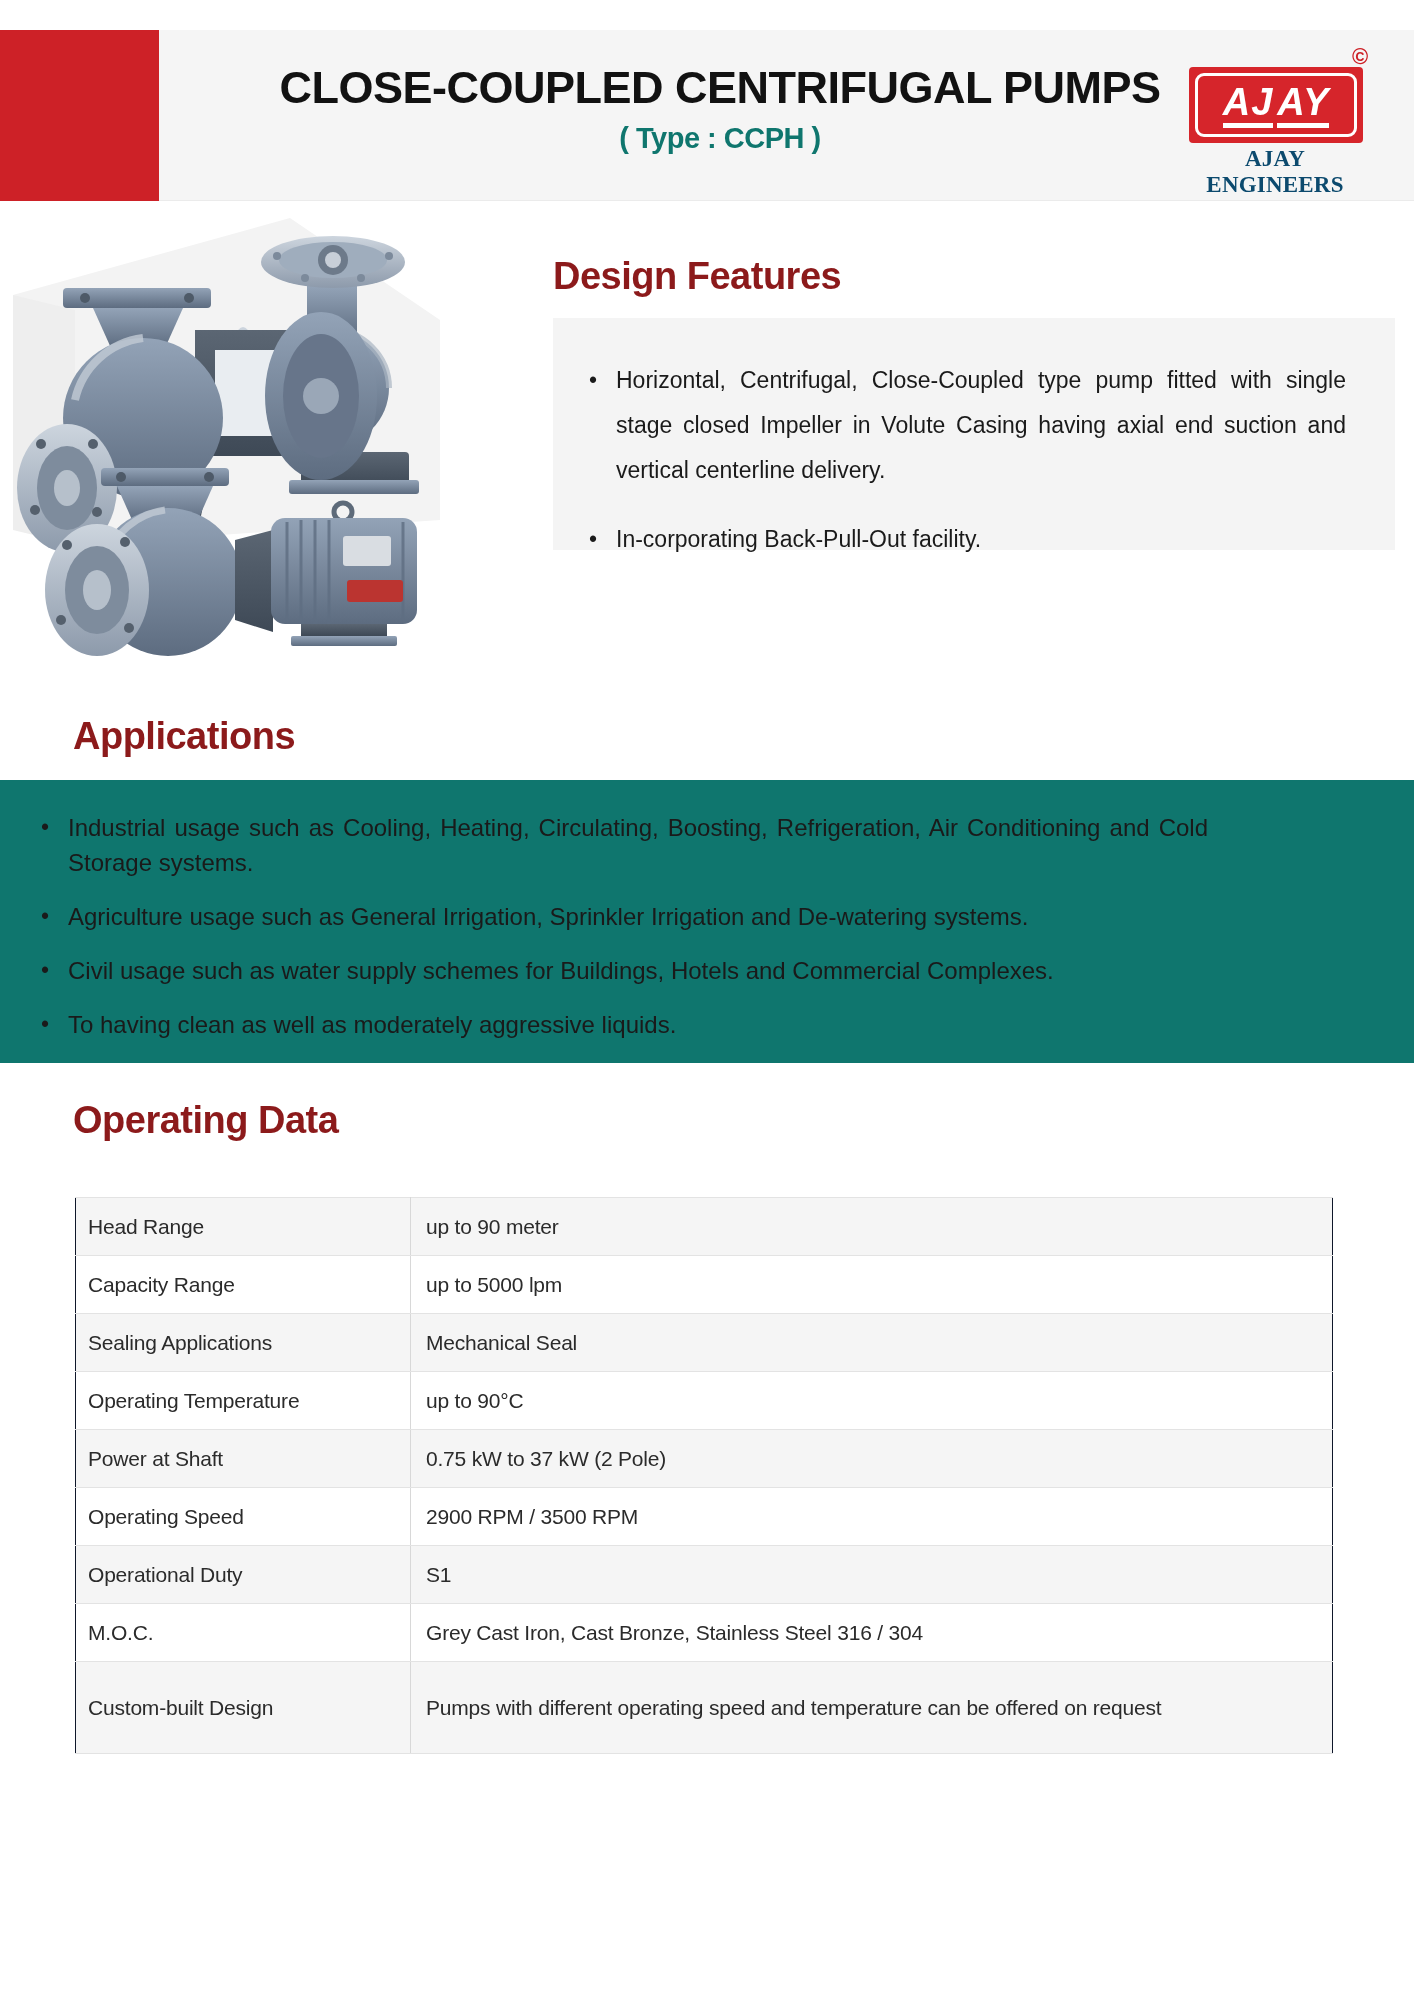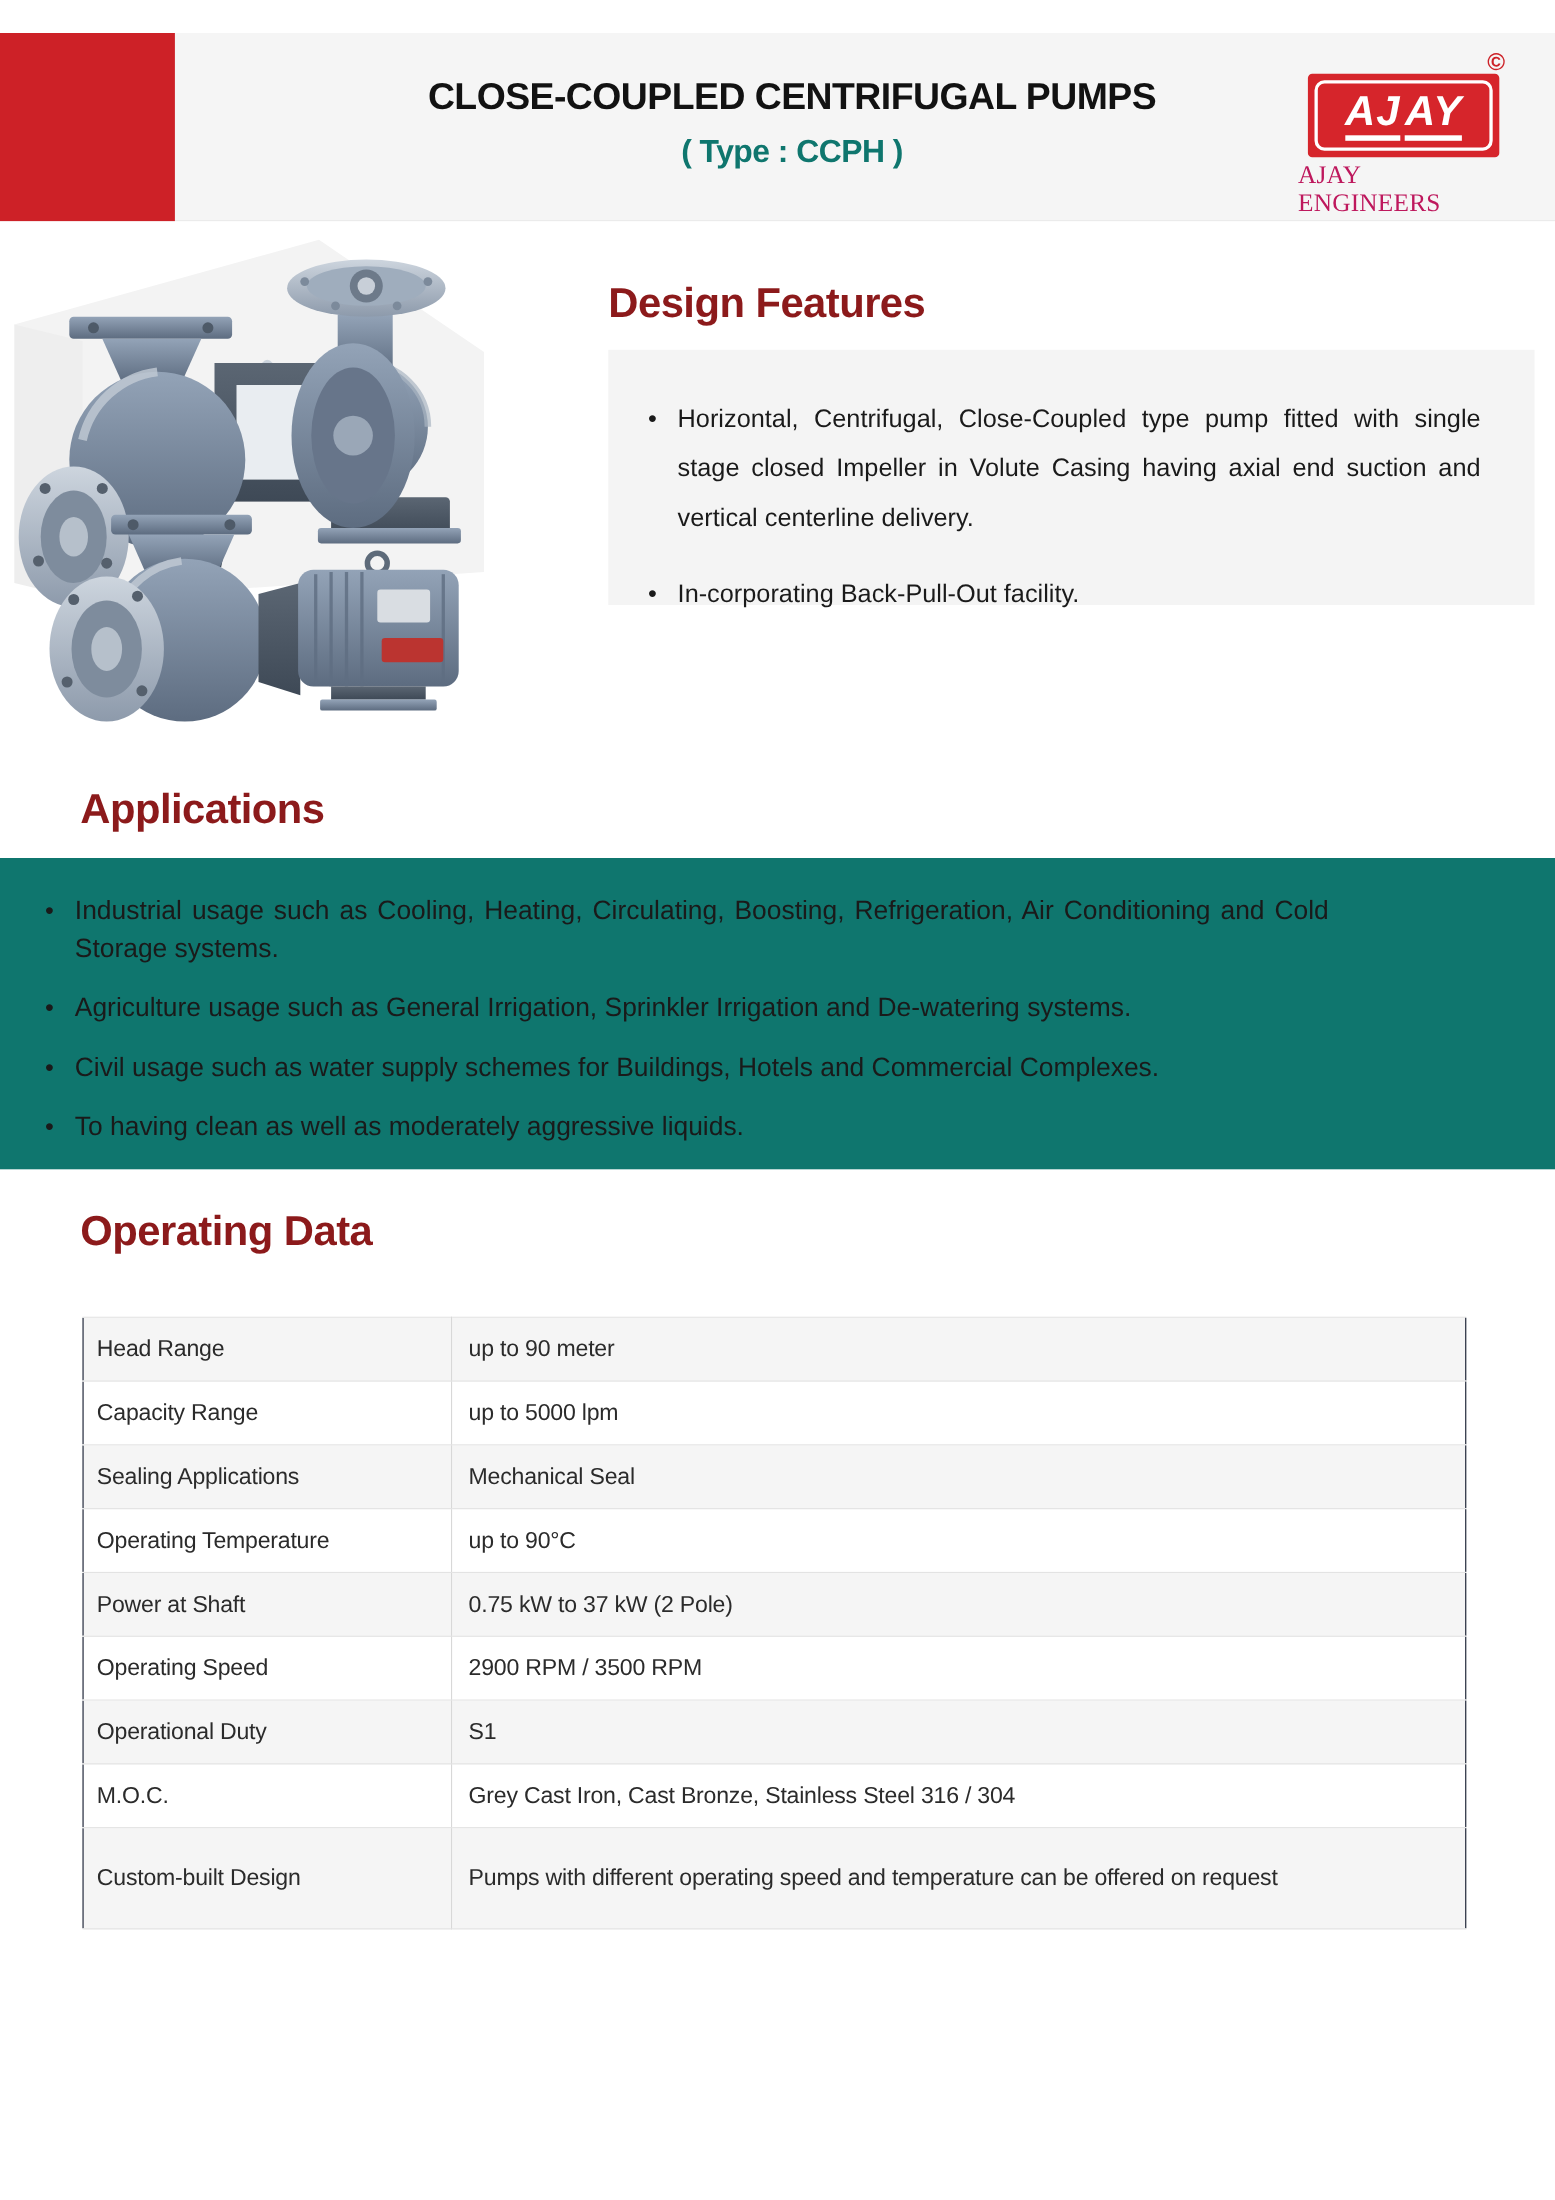--- a/index.html
+++ b/index.html
@@ -5,29 +5,29 @@
   html,body{margin:0;padding:0;background:#888;}
   .page{
     position:relative;width:1414px;height:2000px;margin:0 auto;
     background:#ffffff;overflow:hidden;
     font-family:"Liberation Sans",sans-serif;color:#1d1d1d;
   }
   
   .header-band{position:absolute;left:0;top:30px;width:1414px;height:170px;background:#f5f5f5;border-bottom:1px solid #ebebeb;}
   .header-red-block{position:absolute;left:0;top:30px;width:159px;height:171px;background:#cd2127;}
   .header-titles{position:absolute;left:240px;top:66px;width:960px;text-align:center;}
-  .title-line1{font-size:34px;font-weight:bold;color:#121212;letter-spacing:-0.5px;line-height:44px;}
+  .title-line1{font-size:45px;font-weight:bold;color:#121212;letter-spacing:-0.5px;line-height:44px;}
   .title-line2{font-size:29px;font-weight:bold;color:#0f766e;letter-spacing:-0.5px;line-height:40px;margin-top:8px;}
   
   .logo-copyright{position:absolute;left:1352px;top:44px;color:#cd2127;font-size:22px;font-weight:bold;}
   .logo-box{position:absolute;left:1189px;top:67px;width:174px;height:76px;background:#d6252b;border-radius:4px;box-sizing:border-box;padding:6px;}
   .logo-inner{width:100%;height:100%;border:3px solid #ffffff;border-radius:9px;box-sizing:border-box;display:flex;align-items:center;justify-content:center;}
   .logo-word{color:#fff;font-weight:bold;font-style:italic;font-size:38px;letter-spacing:1px;line-height:1;display:flex;gap:4px;}
   .logo-word span{border-bottom:5px solid #fff;padding-bottom:2px;}
-  .logo-subtitle{position:absolute;left:1180px;top:146px;width:190px;text-align:left;font-family:"Liberation Serif",serif;font-weight:normal;font-size:23px;color:#be185d;letter-spacing:0.2px;}
+  .logo-subtitle{position:absolute;left:1180px;top:146px;width:190px;text-align:center;font-family:"Liberation Serif",serif;font-weight:bold;font-size:23px;color:#0c4a6e;letter-spacing:0.2px;}
   
   .section-heading{position:absolute;font-size:38px;font-weight:bold;color:#8c1a1b;letter-spacing:-0.5px;line-height:1.1;}
   .h-design{left:553px;top:256px;}
   .h-applications{left:73px;top:716px;}
   .h-operating{left:73px;top:1100px;}
   
   .design-box{position:absolute;left:553px;top:318px;width:842px;height:232px;background:#f4f4f4;box-sizing:border-box;padding:40px 49px 0 63px;}
   .bullet-list{list-style:none;margin:0;padding:0;}
   .bullet-list li{position:relative;font-size:23px;line-height:45px;color:#1a1a1a;}
   .bullet-list li::before{content:"•";position:absolute;left:-27px;top:0;font-size:23px;color:#1a1a1a;}

